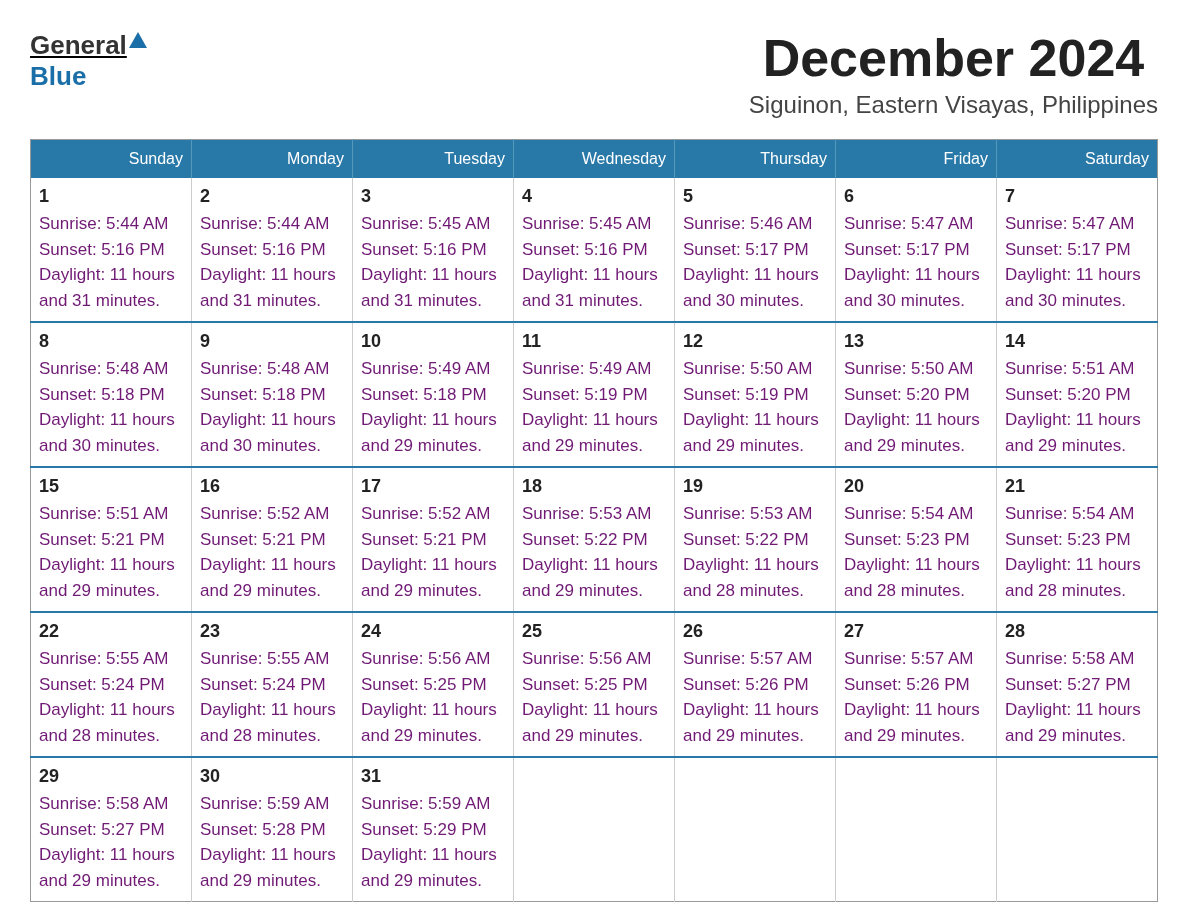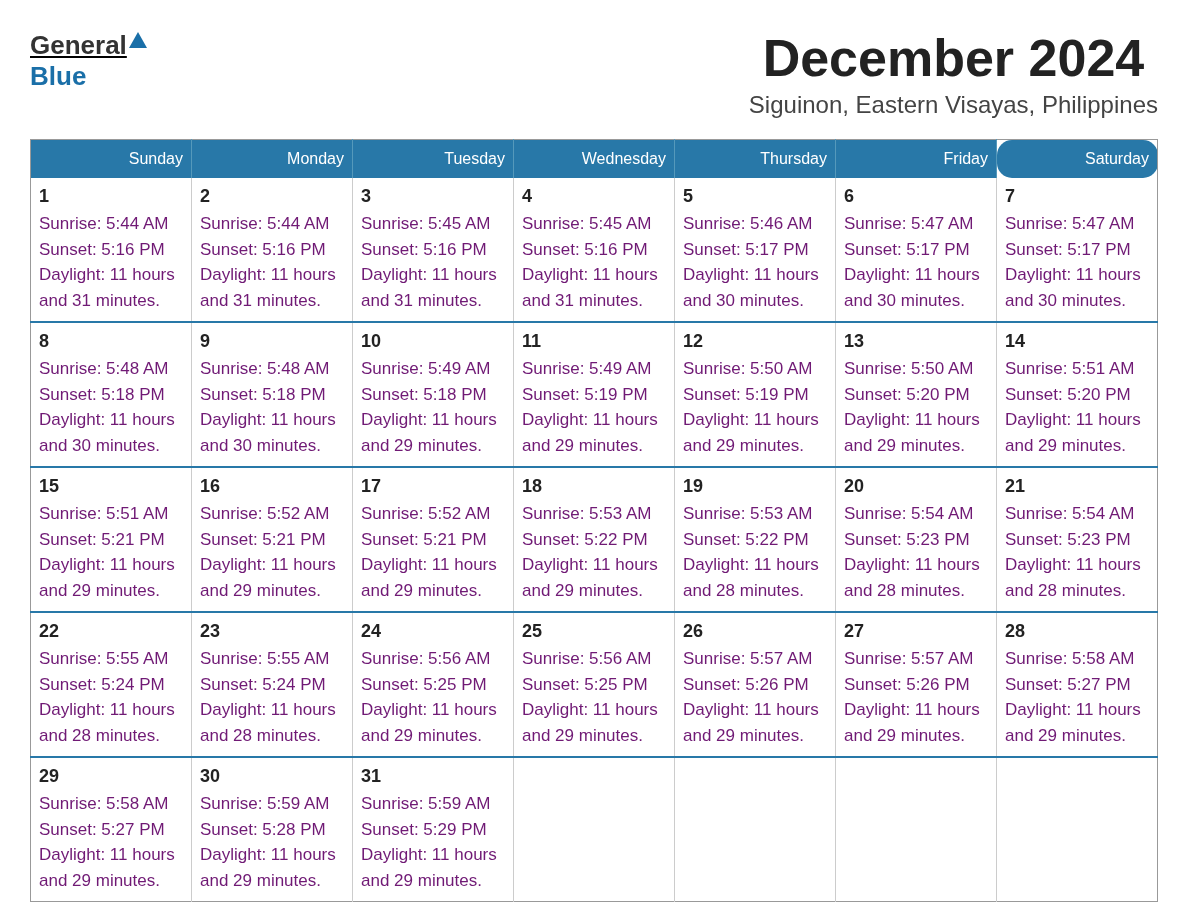--- a/index.html
+++ b/index.html
@@ -44,21 +44,20 @@
       background-color: #2878a8;
       color: #fff;
       padding: 10px 8px;
       font-size: 16px;
       text-align: right;
       font-weight: normal;
       border-right: 1px solid #5599bb;
     }
     .calendar-table th:last-child {
       border-right: none;
-      border-radius: 15px;
     }
     .calendar-table td {
       vertical-align: top;
       padding: 8px;
       border-right: 1px solid #ccc;
       border-bottom: 2px solid #2878a8;
       width: calc(100% / 7);
       min-height: 100px;
     }
     .calendar-table td:last-child {

